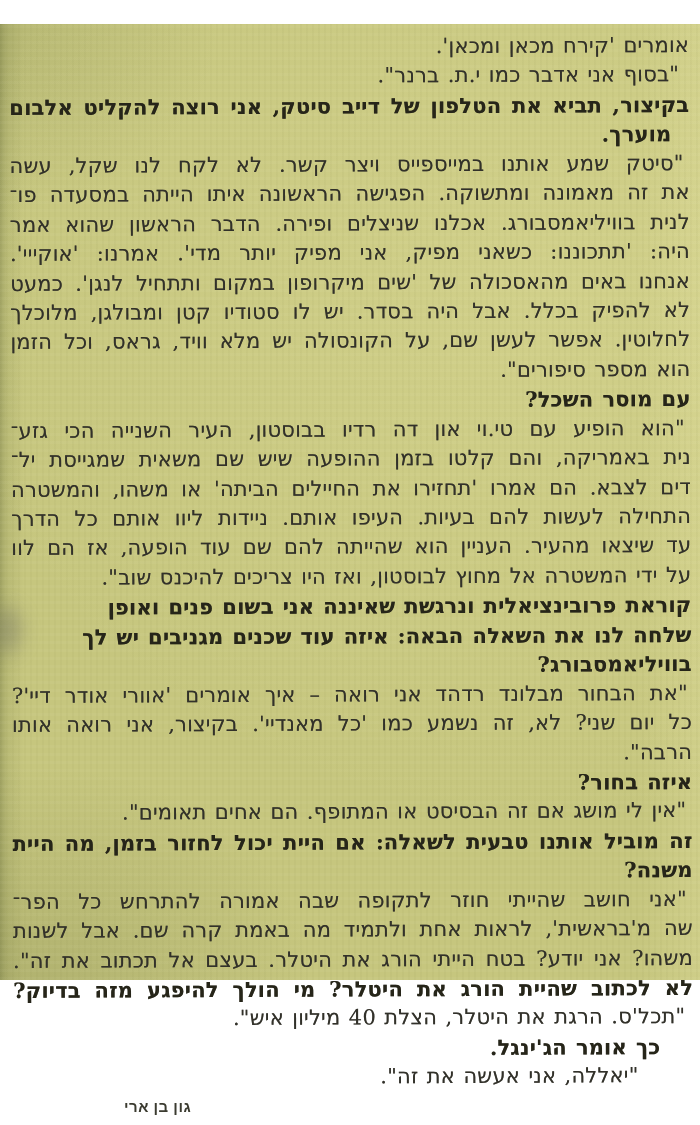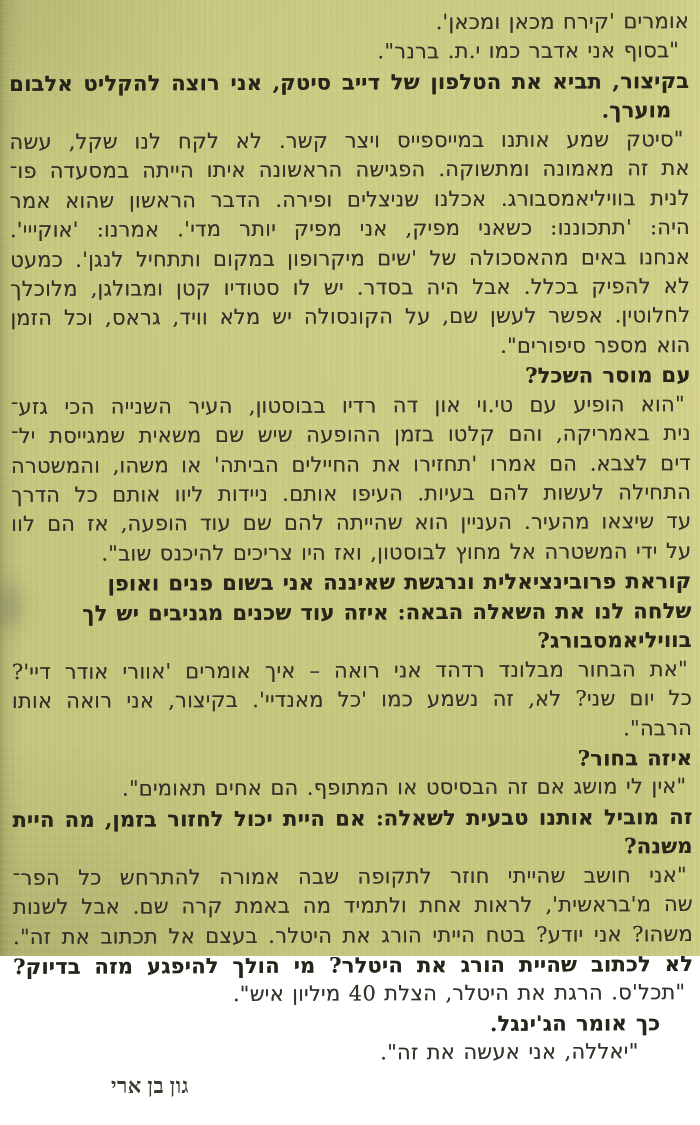--- a/index.html
+++ b/index.html
@@ -11,44 +11,45 @@
     position: relative; width: 700px; height: 956px;
     background:
       repeating-linear-gradient(90deg, rgba(120,122,62,0.05) 0 2px, rgba(0,0,0,0) 2px 6px),
       repeating-linear-gradient(0deg, rgba(255,255,235,0.04) 0 3px, rgba(0,0,0,0) 3px 8px),
       radial-gradient(140% 90% at 78% 28%, rgba(238,234,168,0.28), rgba(0,0,0,0) 62%),
       linear-gradient(to right, rgba(82,90,42,0.32) 0px, rgba(82,90,42,0.12) 7px, rgba(0,0,0,0) 24px),
       linear-gradient(to left, rgba(240,236,176,0.20) 0px, rgba(0,0,0,0) 60px),
       radial-gradient(55% 32% at 6% 100%, rgba(70,78,36,0.16), rgba(0,0,0,0) 70%),
       radial-gradient(45% 28% at 0% 0%, rgba(88,96,48,0.14), rgba(0,0,0,0) 70%),
       var(--paper, #c6c67e);
+    margin-top: 24px;
   }
   .edge-smudge {
     position: absolute; left: -8px; top: 582px; width: 30px; height: 48px;
     background: rgba(112,114,98,0.38); border-radius: 50%; filter: blur(9px);
   }
   .article {
     position: absolute; top: 7px; right: 11px; left: 9px;
     direction: rtl;
     color: var(--ink, #32312a);
     transform: rotate(-0.25deg); transform-origin: top right;
   }
   .ln {
     height: 29.45px; line-height: 29.45px; font-size: 21px;
     text-align: right; overflow: hidden;
     letter-spacing: 0.2px; word-spacing: 1.5px;
     text-shadow: 0 0 0.4px rgba(40,40,30,0.55);
   }
   .ln.j { text-align: justify; text-align-last: justify; }
   .ln.b { font-weight: bold; color: var(--ink-bold, #262519); }
   .byline {
-    position: absolute; left: 111px; top: 1074px;
+    position: absolute; left: 124px; top: 1074px;
     direction: rtl;
-    font-family: Liberation Serif, serif;
-    font-weight: bold; font-size: 21px; letter-spacing: 0.5px;
+    font-family: Liberation Sans, sans-serif;
+    font-weight: bold; font-size: 15px; letter-spacing: 0.5px;
     color: #3b3b30;
   }
 </style>
 </head>
 <body>
 
 <div class="page">
   <div class="edge-smudge"></div>
   <div class="article">
       <div class="ln">אומרים 'קירח מכאן ומכאן'.</div>

